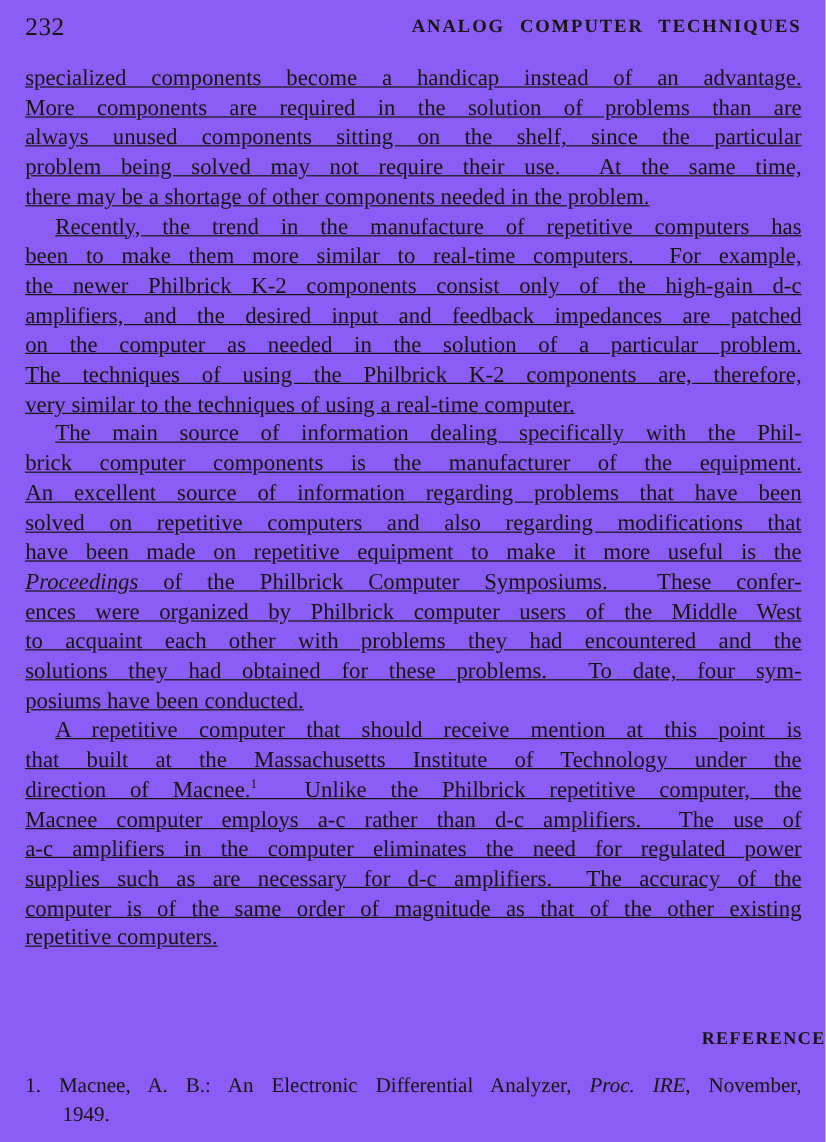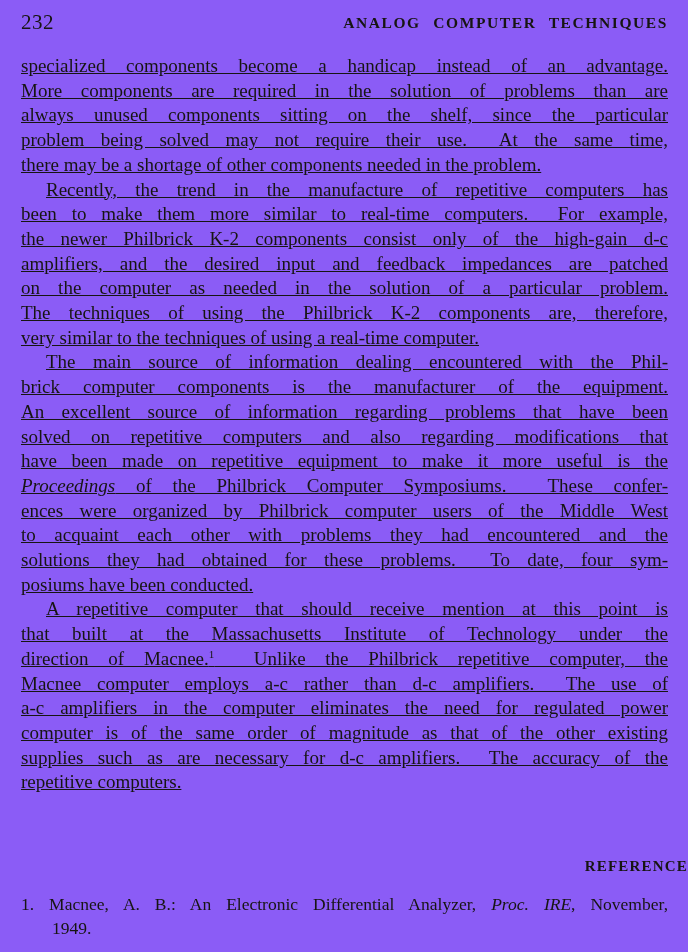--- a/index.html
+++ b/index.html
@@ -99,39 +99,39 @@
       <div class="paragraph">
         <div class="line indent">Recently, the trend in the manufacture of repetitive computers has</div>
         <div class="line">been to make them more similar to real-time computers.&nbsp; For example,</div>
         <div class="line">the newer Philbrick K-2 components consist only of the high-gain d-c</div>
         <div class="line">amplifiers, and the desired input and feedback impedances are patched</div>
         <div class="line">on the computer as needed in the solution of a particular problem.</div>
         <div class="line">The techniques of using the Philbrick K-2 components are, therefore,</div>
         <div class="line last">very similar to the techniques of using a real-time computer.</div>
       </div>
       <div class="paragraph">
-        <div class="line indent">The main source of information dealing encountered with the Phil-</div>
+        <div class="line indent">The main source of information dealing specifically with the Phil-</div>
         <div class="line">brick computer components is the manufacturer of the equipment.</div>
         <div class="line">An excellent source of information regarding problems that have been</div>
         <div class="line">solved on repetitive computers and also regarding modifications that</div>
         <div class="line">have been made on repetitive equipment to make it more useful is the</div>
         <div class="line"><i>Proceedings</i> of the Philbrick Computer Symposiums.&nbsp; These confer-</div>
         <div class="line">ences were organized by Philbrick computer users of the Middle West</div>
         <div class="line">to acquaint each other with problems they had encountered and the</div>
         <div class="line">solutions they had obtained for these problems.&nbsp; To date, four sym-</div>
         <div class="line last">posiums have been conducted.</div>
       </div>
       <div class="paragraph">
         <div class="line indent">A repetitive computer that should receive mention at this point is</div>
         <div class="line">that built at the Massachusetts Institute of Technology under the</div>
         <div class="line">direction of Macnee.<sup>1</sup>&nbsp; Unlike the Philbrick repetitive computer, the</div>
         <div class="line">Macnee computer employs a-c rather than d-c amplifiers.&nbsp; The use of</div>
         <div class="line">a-c amplifiers in the computer eliminates the need for regulated power</div>
+        <div class="line">supplies such as are necessary for d-c amplifiers.&nbsp; The accuracy of the</div>
         <div class="line">computer is of the same order of magnitude as that of the other existing</div>
-        <div class="line">supplies such as are necessary for d-c amplifiers.&nbsp; The accuracy of the</div>
         <div class="line last">repetitive computers.</div>
       </div>
     </div>
 
   <div class="reference-heading">REFERENCE</div>
 
   <div class="references">
       <div>
         <div class="ref-line">1. Macnee, A. B.: An Electronic Differential Analyzer, <i>Proc. IRE</i>, November,</div>
         <div class="ref-line cont last">1949.</div>

